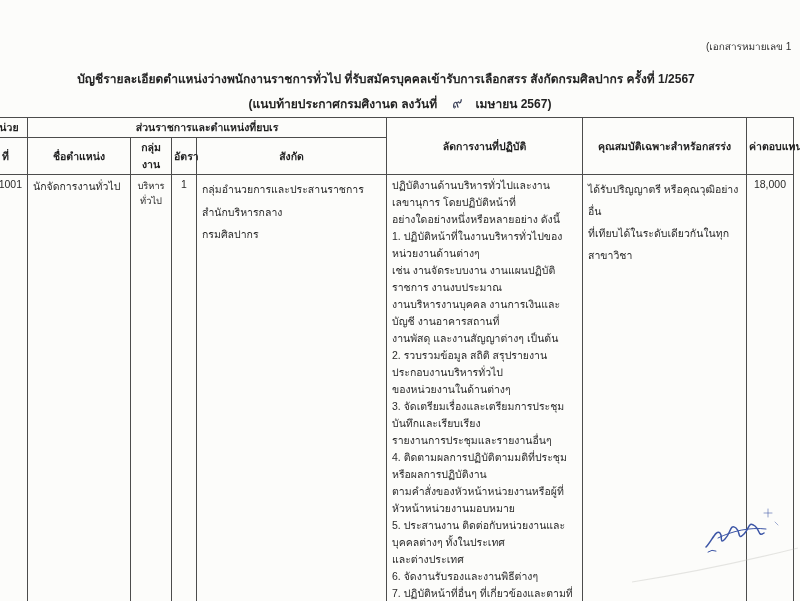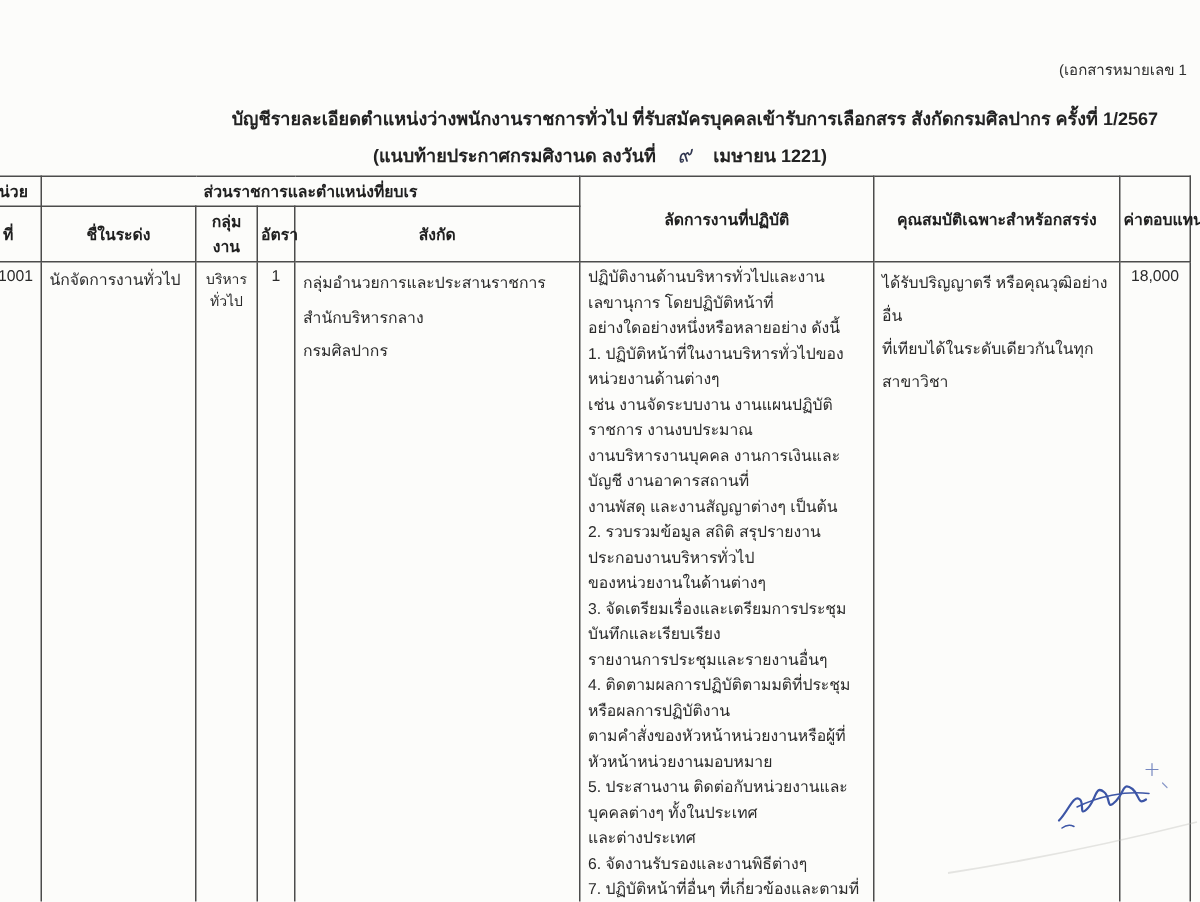--- a/index.html
+++ b/index.html
@@ -11,21 +11,21 @@
     background:#fcfcfa;
     font-family:"Liberation Sans", sans-serif;
     color:#262626;
   }
   .doc-number {
     position:absolute; top:39px; left:706px;
     font-size:10px; white-space:nowrap; color:#2e2e2e;
   }
   .title {
     position:absolute; top:69px; left:0; width:772px;
-    text-align:right; font-size:12px; font-weight:bold; color:#222;
+    text-align:center; font-size:12px; font-weight:bold; color:#222;
   }
   .subtitle {
     position:absolute; top:92px; left:0; width:800px;
     text-align:center; font-size:12px; font-weight:bold; color:#222;
   }
   .subtitle .date-digit {
     display:inline-block; margin:0 14px;
     font-weight:normal; font-style:italic; font-size:14px;
     transform:rotate(-10deg); color:#30364f;
   }
@@ -63,21 +63,21 @@
     width:170px; height:60px; opacity:0.35; pointer-events:none;
   }
 </style>
 </head>
 <body>
 
 <div class="doc-number">(เอกสารหมายเลข 1</div>
 
 <div class="title">บัญชีรายละเอียดตำแหน่งว่างพนักงานราชการทั่วไป ที่รับสมัครบุคคลเข้ารับการเลือกสรร  สังกัดกรมศิลปากร ครั้งที่ 1/2567</div>
 <div class="subtitle">
-  <span>(แนบท้ายประกาศกรมศิงานด  ลงวันที่</span><span class="date-digit">๙</span><span>เมษายน  1221)</span>
+  <span>(แนบท้ายประกาศกรมศิงานด  ลงวันที่</span><span class="date-digit">๙</span><span>เมษายน  2567)</span>
 </div>
 
 <table class="doc-table">
   <colgroup>
     <col style="width:44px">
       <col style="width:103px">
       <col style="width:41px">
       <col style="width:25px">
     <col style="width:190px">
       <col style="width:196px">
@@ -87,21 +87,21 @@
   <tbody>
       <tr class="hdr-1">
     <th>หน่วย</th>
     <th colspan="4">ส่วนราชการและตำแหน่งที่ยบเร</th>
     <th rowspan="2">ลัดการงานที่ปฏิบัติ</th>
     <th rowspan="2">คุณสมบัติเฉพาะสำหรัอกสรร่ง</th>
     <th rowspan="2" class="comp-hdr">ค่าตอบแทน</th>
   </tr>
   <tr class="hdr-2">
     <th>ที่</th>
-    <th>ชื่ในระด่ง</th>
+    <th>ชื่อตำแหน่ง</th>
     <th>กลุ่มงาน</th>
     <th>อัตรา</th>
     <th>สังกัด</th>
   </tr>
   <tr class="data-row">
     <td class="cell cell-unit">1001</td>
     <td class="cell">นักจัดการงานทั่วไป</td>
     <td class="cell cell-group">บริหารทั่วไป</td>
     <td class="cell cell-vac">1</td>
     <td class="cell cell-affil">กลุ่มอำนวยการและประสานราชการ

